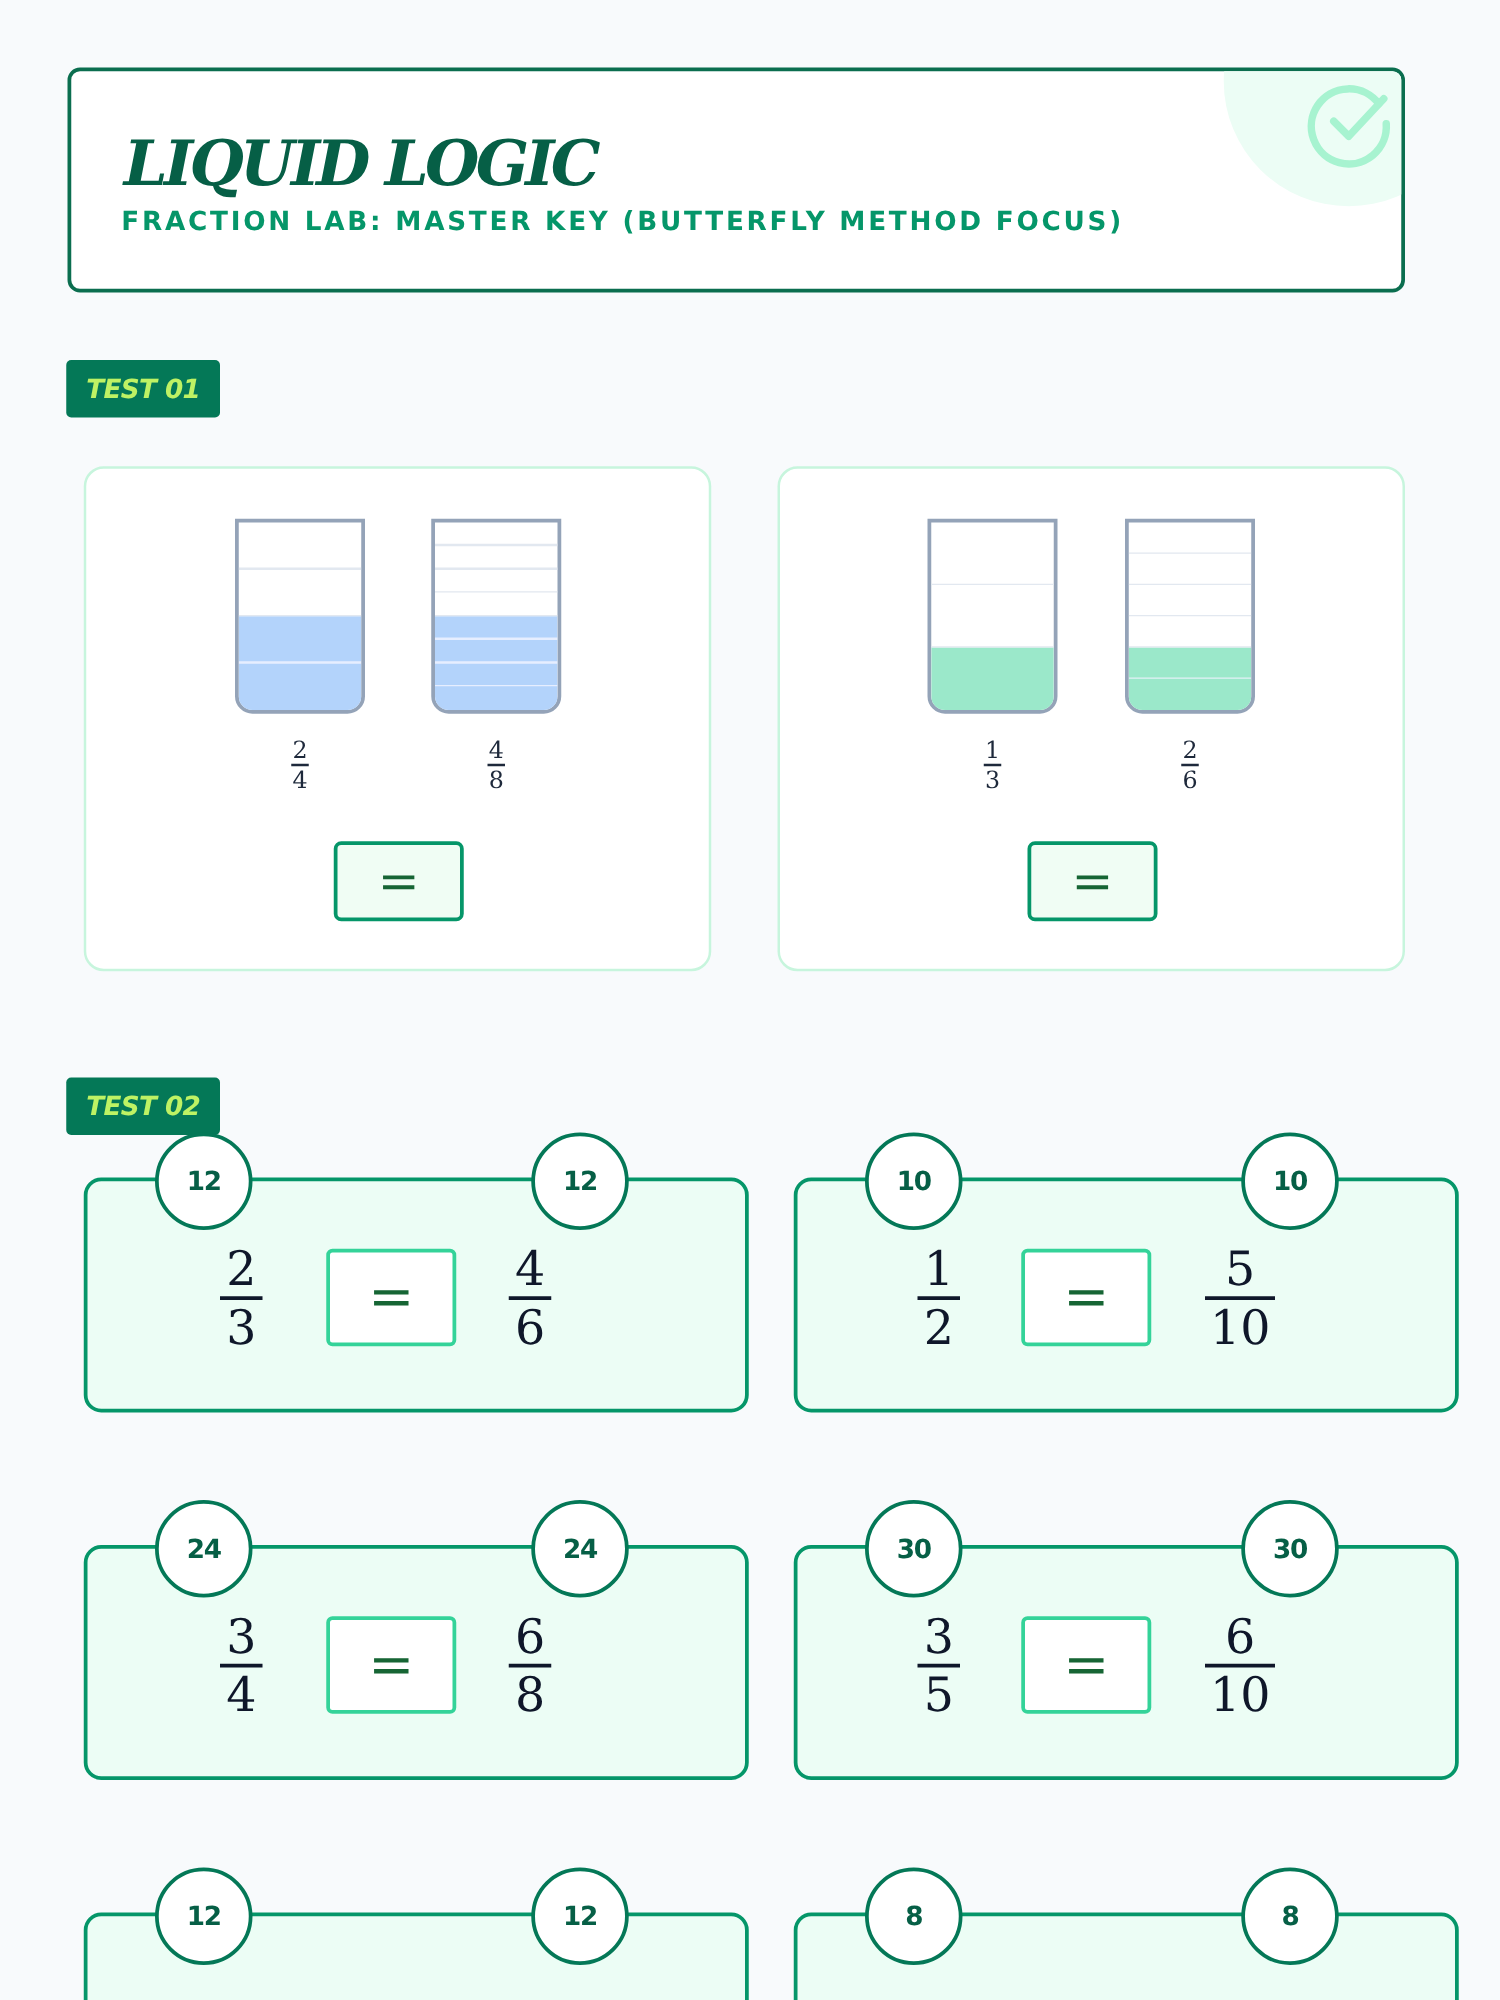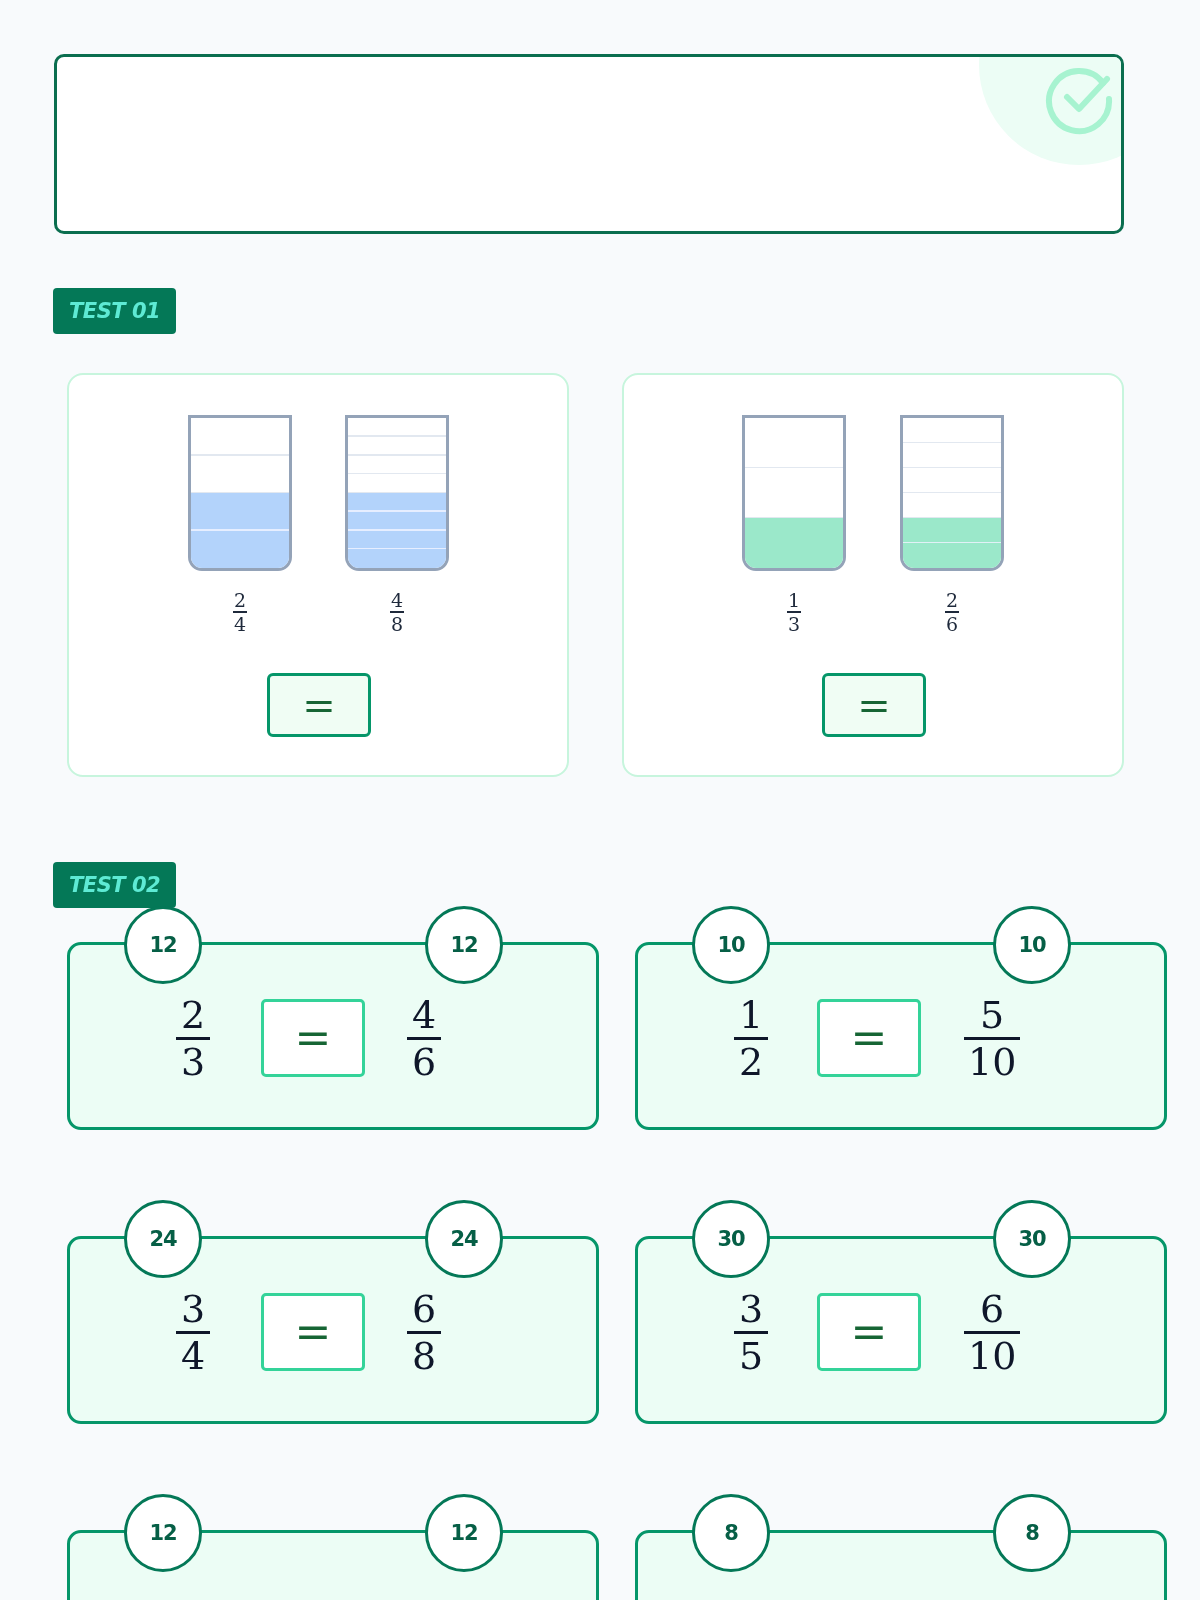--- a/index.html
+++ b/index.html
@@ -23,21 +23,21 @@
   .header-subtitle {
     position: absolute; left: 40px; top: 108px;
     font-family: "DejaVu Sans", sans-serif; font-weight: bold; font-size: 21px;
     letter-spacing: 2.2px; color: #059669;
   }
 
   .section-head { position: absolute; left: 53px; display: flex; align-items: center; }
   .badge {
     height: 46px; padding: 0 16px; background: #047857; border-radius: 4px;
     display: flex; align-items: center;
-    color: #5eead4; font-family: "DejaVu Sans", sans-serif; font-weight: bold; font-style: italic;
+    color: #bef264; font-family: "DejaVu Sans", sans-serif; font-weight: bold; font-style: italic;
     font-size: 21px; letter-spacing: -0.5px;
   }
   .section-title {
     margin-left: 20px; font-family: "DejaVu Serif", serif; font-weight: bold;
     font-size: 31px; color: #1e293b; letter-spacing: -0.8px;
   }
 
   .visual-card {
     position: absolute; top: 373px; width: 502px; height: 404px;
     background: #ffffff; border: 2px solid #c7f5dd; border-radius: 16px;
@@ -92,20 +92,22 @@
 </style>
 </head>
 <body>
 
 <div class="header-card">
   <div class="header-deco"></div>
   <svg class="header-check" viewBox="0 0 76 76">
     <path d="M62 22 A30 30 0 1 0 68 38" fill="none" stroke="#a7f3d0" stroke-width="6" stroke-linecap="round"></path>
     <path d="M26 36 L38 48 L66 18" fill="none" stroke="#a7f3d0" stroke-width="6" stroke-linecap="round" stroke-linejoin="round"></path>
   </svg>
+  <div class="header-title">LIQUID LOGIC</div>
+  <div class="header-subtitle">FRACTION LAB: MASTER KEY (BUTTERFLY METHOD FOCUS)</div>
 </div>
 
 <div class="section-head" style="top:288px;">
   <div class="badge">TEST 01</div>
 </div>
 
 <div class="visual-card" style="left:67px;">
   <div class="beaker-wrap" style="left:119px;">
     <div class="beaker">
         <div class="liquid" style="height: 50%; background: rgb(179, 211, 251);"></div>

